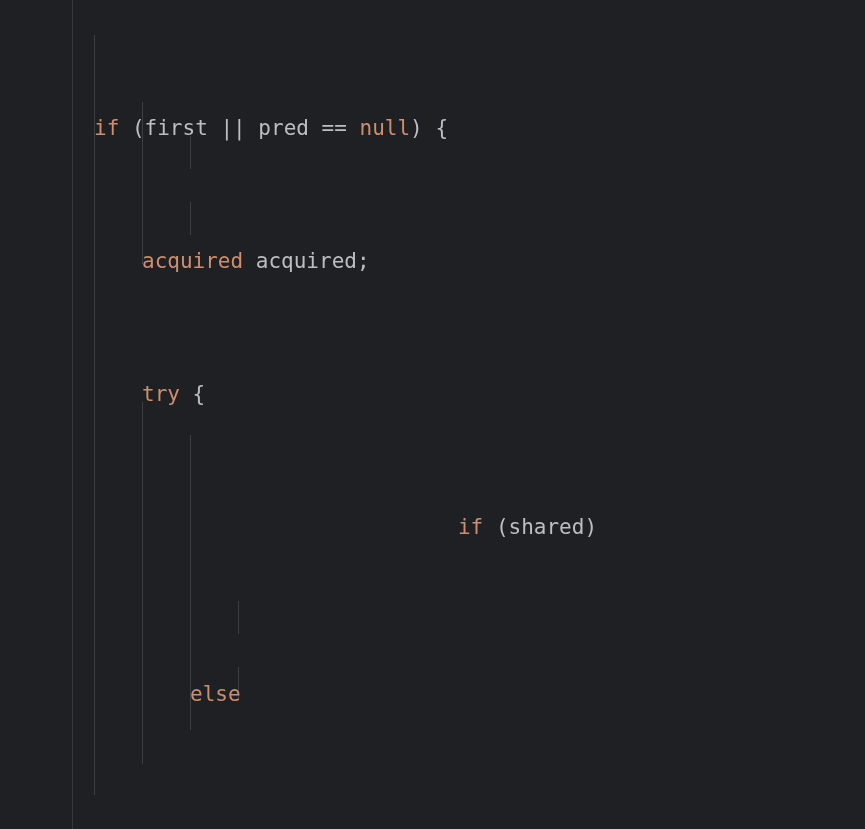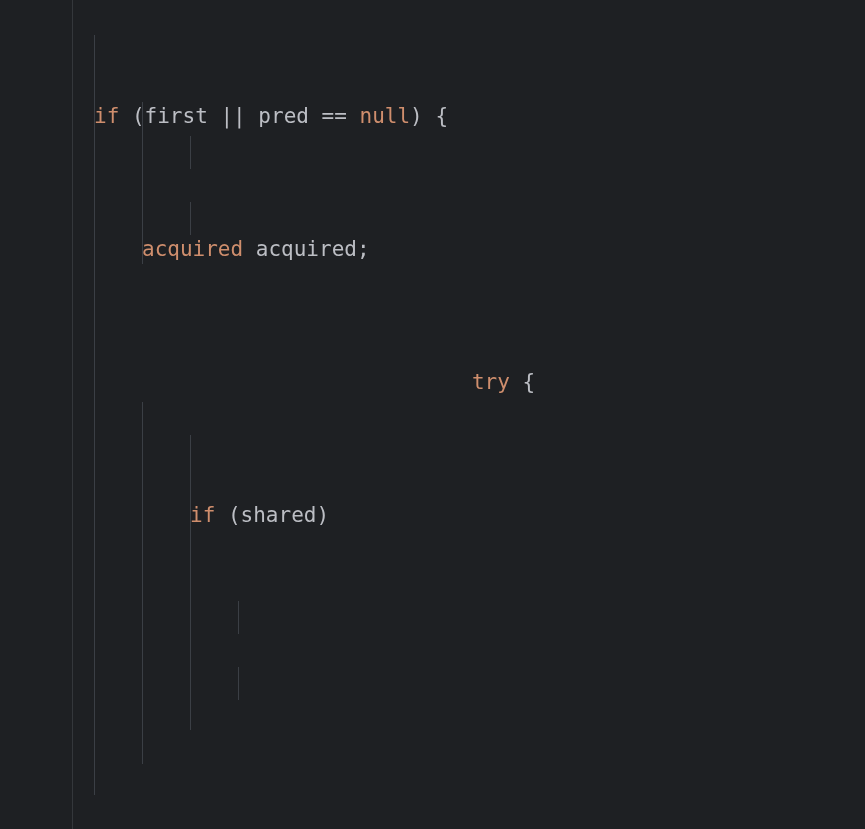--- a/index.html
+++ b/index.html
@@ -33,21 +33,21 @@
   }
   
   .guide {
     position: absolute;
     width: 1px;
     background: #3b3f45;
   }
   
   #code {
     position: absolute;
-    left: 0; top: 0;
+    left: 0; top: 12px;
     width: 865px; height: 584px;
     white-space: pre;
     color: #b9bfc7;
   }
   .line {
     height: 33.3px;
     line-height: 33.3px;
     padding-left: 0;
   }
   
@@ -71,25 +71,26 @@
   <div class="guide" style="left:190px; top:435px; height:295px;"></div>
   <div class="guide" style="left:238px; top:601px; height:33px;"></div>
   <div class="guide" style="left:238px; top:667px; height:33px;"></div>
 
   <div id="code">
 
     <div class="line" style="padding-left:94px;"><span class="kw">if</span><span class="pln"> (first || pred == </span><span class="kw">null</span><span class="pln">) {</span></div>
 
     <div class="line" style="padding-left:142px;"><span class="kw">acquired</span><span class="pln"> acquired;</span></div>
 
-    <div class="line" style="padding-left:142px;text-align:center;"><span class="kw">try</span><span class="pln"> {</span></div>
+    <div class="line" style="padding-left:142px;"><span class="kw">try</span><span class="pln"> {</span></div>
 
-    <div class="line" style="padding-left:190px;"><span class="kw">if</span><span class="pln"> (shared)</span></div>
+    <div class="line" style="padding-left:190px;text-align:center;"><span class="kw">if</span><span class="pln"> (shared)</span></div>
 
 
+    <div class="line" style="padding-left:190px;"><span class="kw">else</span></div>
 
     
 
     
 
     
 
     
 
     

